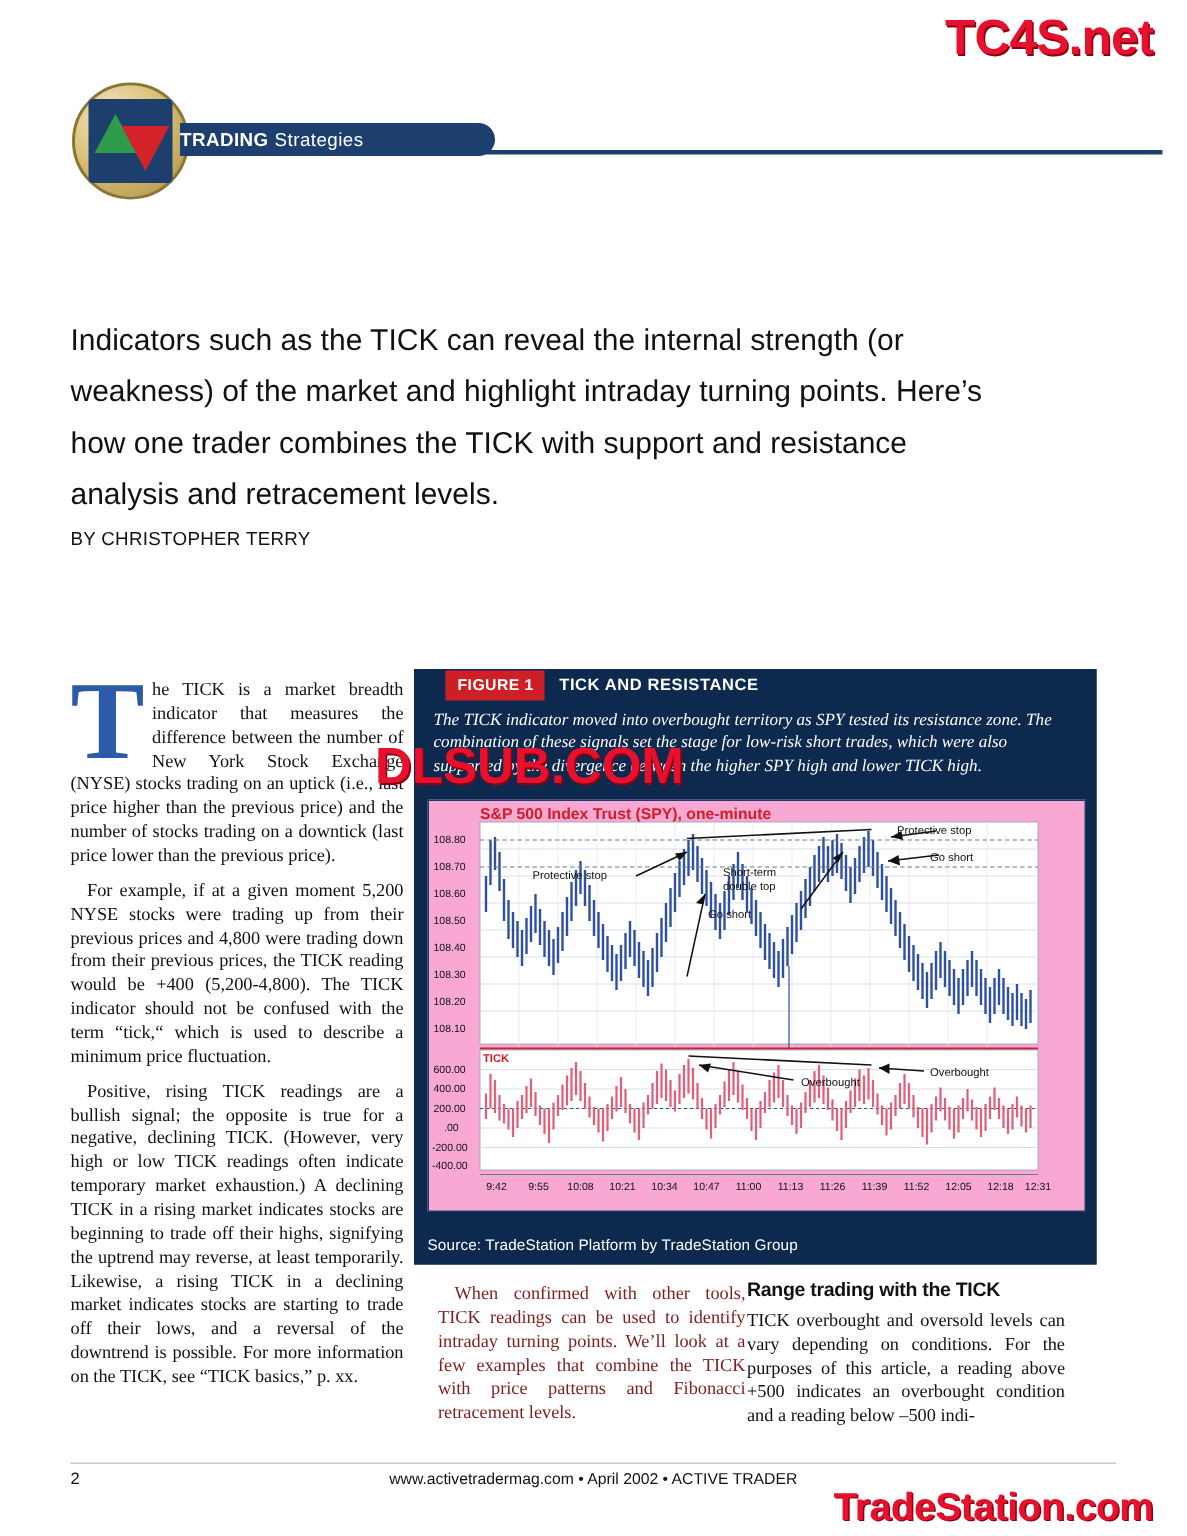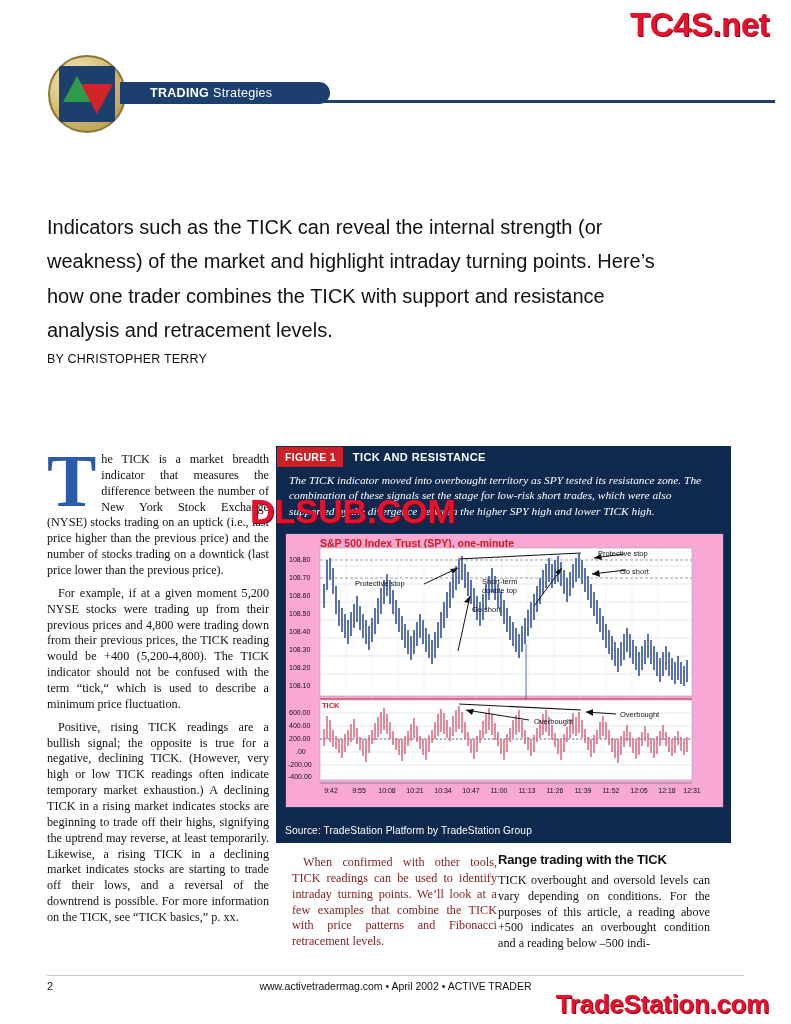--- a/index.html
+++ b/index.html
@@ -39,21 +39,21 @@
 
   
   .hdr-rule {
     position:absolute; left:120px; top:100px; width:655px; height:3px;
     background:#1d3f6e;
   }
   .hdr-tab {
     position:absolute; left:120px; top:82px; width:210px; height:22px;
     background:#1d3f6e; border-radius: 0 11px 11px 0;
     color:#ffffff; font-size:12.5px; letter-spacing:.3px;
-    display:flex; align-items:center; padding-left:30px;
+    display:flex; align-items:center; 
   }
   .hdr-tab b { font-weight:bold; }
   .hdr-tab span.s { font-weight:normal; margin-left:4px; }
   .logo {
     position:absolute; left:48px; top:55px; width:78px; height:78px;
     border-radius:50%;
     background: radial-gradient(circle at 32% 28%, #f3e6c0 0%, #d9c178 45%, #a98f44 100%);
     border:2px solid #8c7637;
   }
   .logo .inner {
@@ -121,21 +121,21 @@
     margin:0 0 4px 0; font-family:"Liberation Sans", sans-serif;
     font-size:13px; color:#111; letter-spacing:-.2px;
   }
   .col-right p { margin:0; text-indent:0; }
 
   
   .figure {
     position:absolute; left:276px; top:446px; width:455px; height:397px;
     background:#0d2a4e; border:1px solid #0d2a4e;
   }
-  .fig-head { height:20px; display:flex; align-items:center; }
+  .fig-head { height:20px; display:flex; align-items:center;padding-left:20px; }
   .fig-num {
     background:#cc2026; color:#fff; font-size:10.5px; font-weight:bold;
     padding:3px 7px 3px 8px; letter-spacing:.3px; height:20px; display:flex; align-items:center;
   }
   .fig-title {
     color:#ffffff; font-size:11px; font-weight:bold; letter-spacing:.4px;
     padding-left:10px;
   }
   .fig-sub {
     color:#ffffff; font-family:"Liberation Serif", serif; font-style:italic;

